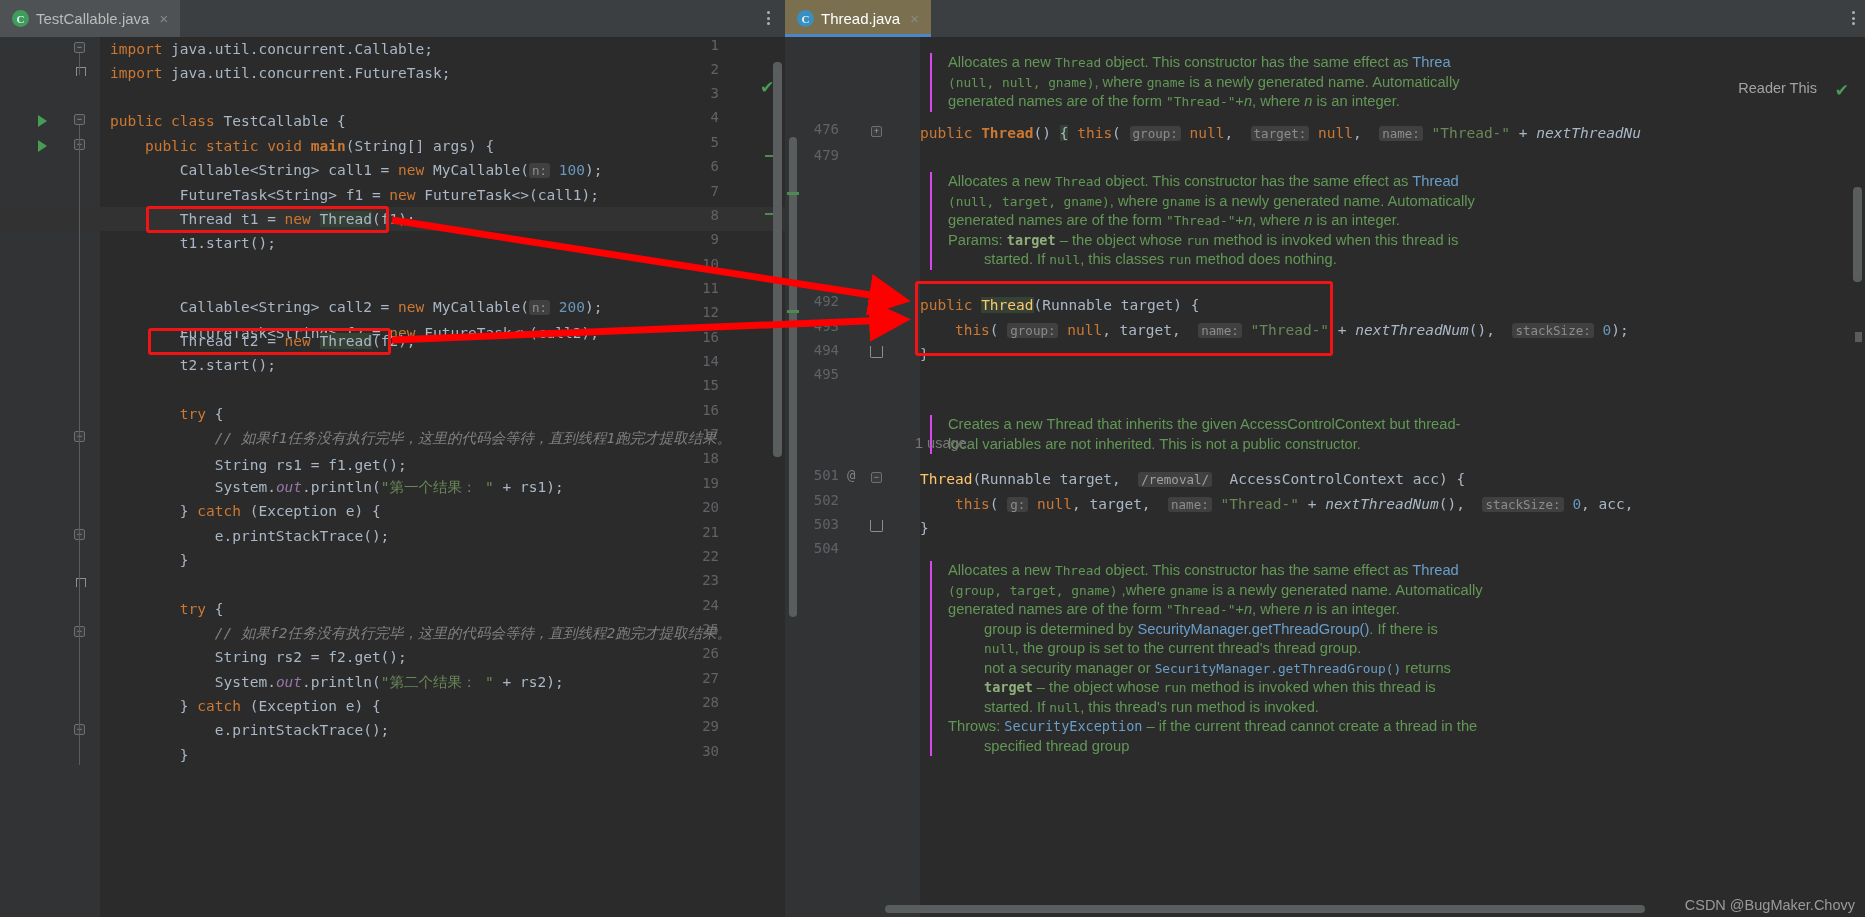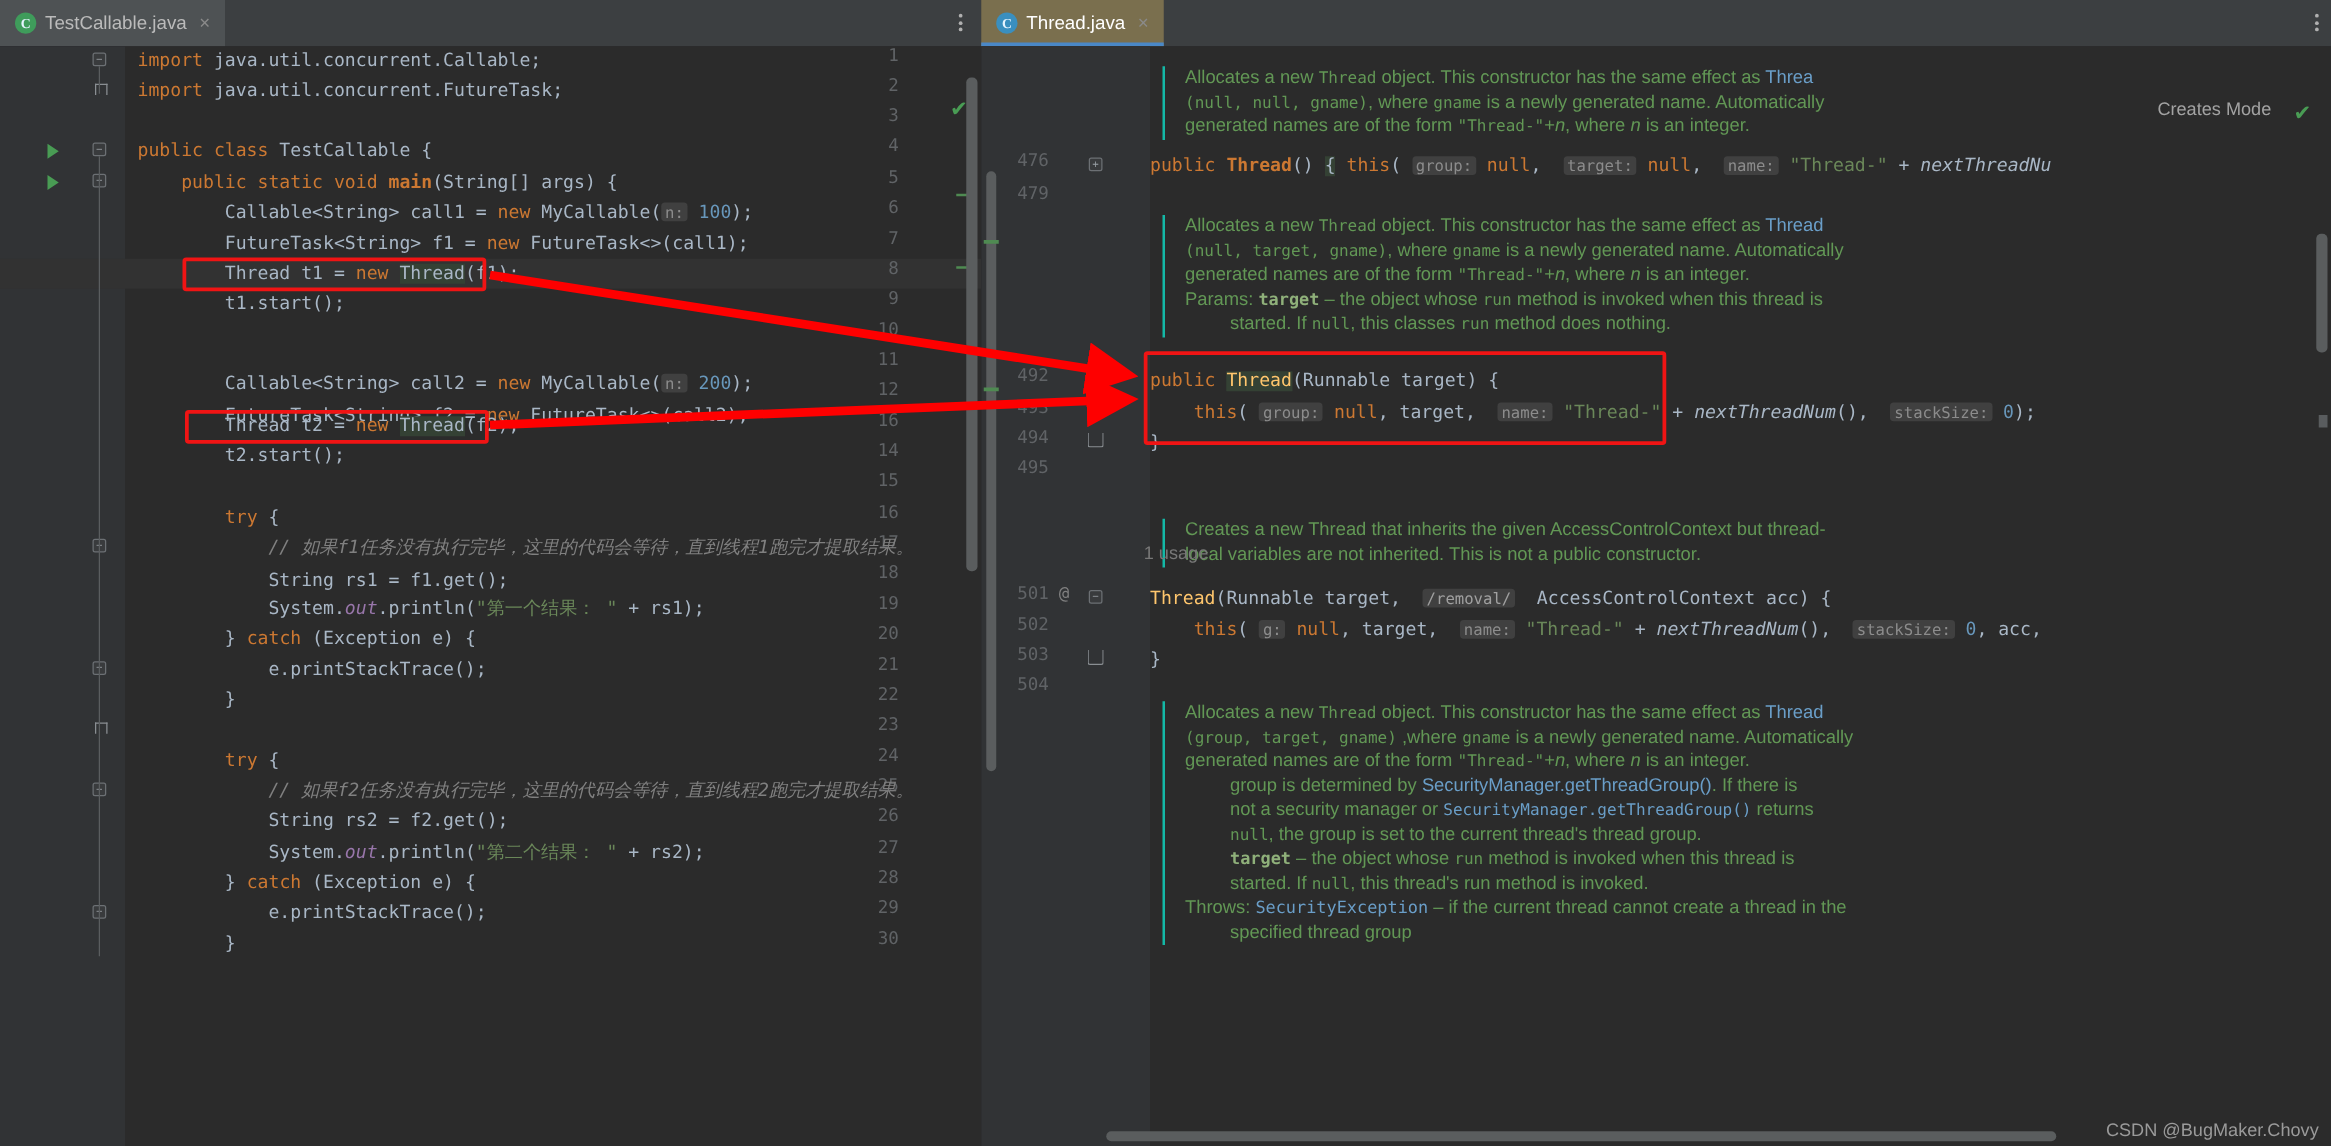--- a/index.html
+++ b/index.html
@@ -174,21 +174,21 @@
   }
   .rcl { position: absolute; left: 0px; height: 24px; line-height: 24px; }
 
   
   .doc {
     position: absolute;
     color: #629755;
     font-family: "Liberation Sans", sans-serif;
     font-size: 14.7px;
     line-height: 19.5px;
-    border-left: 2px solid #14b8a6;
+    border-left: 2px solid #d946ef;
     padding-left: 16px;
   }
   .doc .mono { font-family: "DejaVu Sans Mono", monospace; font-size: 12.8px; }
   .doc .lnk  { color: #6a9ec8; }
   .doc .bold { font-weight: bold; color:#8fb07a; }
   .doc .ital { font-style: italic; }
   .doc .ind  { display:block; padding-left: 36px; }
   .usage {
     position: absolute;
     color: #787878; font-size: 14.5px;
@@ -408,29 +408,29 @@
       <div>local variables are not inherited. This is not a public constructor.</div>
     </div>
 
     <div class="usage" style="top:398px; left:130px;">1 usage</div>
 
     <div class="doc" style="top:524px; left:145px; width:690px;">
       <div>Allocates a new <span class="mono">Thread</span> object. This constructor has the same effect as <span class="lnk">Thread</span></div>
       <div><span class="mono">(group, target, gname)</span> ,where <span class="mono">gname</span> is a newly generated name. Automatically</div>
       <div>generated names are of the form <span class="mono">"Thread-"</span>+<span class="ital">n</span>, where <span class="ital">n</span> is an integer.</div>
       <div class="ind">group is determined by <span class="lnk">SecurityManager.getThreadGroup()</span>. If there is</div>
+      <div class="ind"><span class="mono">null</span>, the group is set to the current thread's thread group.</div>
       <div class="ind">not a security manager or <span class="mono" style="color:#6a9ec8">SecurityManager.getThreadGroup()</span> returns</div>
-      <div class="ind"><span class="mono">null</span>, the group is set to the current thread's thread group.</div>
       <div class="ind"><span class="bold mono" style="font-size:13.5px">target</span> – the object whose <span class="mono">run</span> method is invoked when this thread is</div>
       <div class="ind">started. If <span class="mono">null</span>, this thread's run method is invoked.</div>
       <div>Throws: <span class="lnk mono" style="font-size:13.5px">SecurityException</span> – if the current thread cannot create a thread in the</div>
       <div class="ind">specified thread group</div>
     </div>
 
-    <div class="reader-mode">Creates Mode</div>
+    <div class="reader-mode">Reader This</div>
     <div class="check-right">✔</div>
     <div class="vscroll-right"></div>
     <div class="vscroll-right2"></div>
     <div class="hscroll-right"></div>
   </div>
 
   <div class="redbox" style="left:146px; top:206px; width:243px; height:27px;"></div>
   <div class="redbox" style="left:148px; top:328px; width:243px; height:27px;"></div>
   <div class="redbox" style="left:915px; top:281px; width:418px; height:75px;"></div>
 

